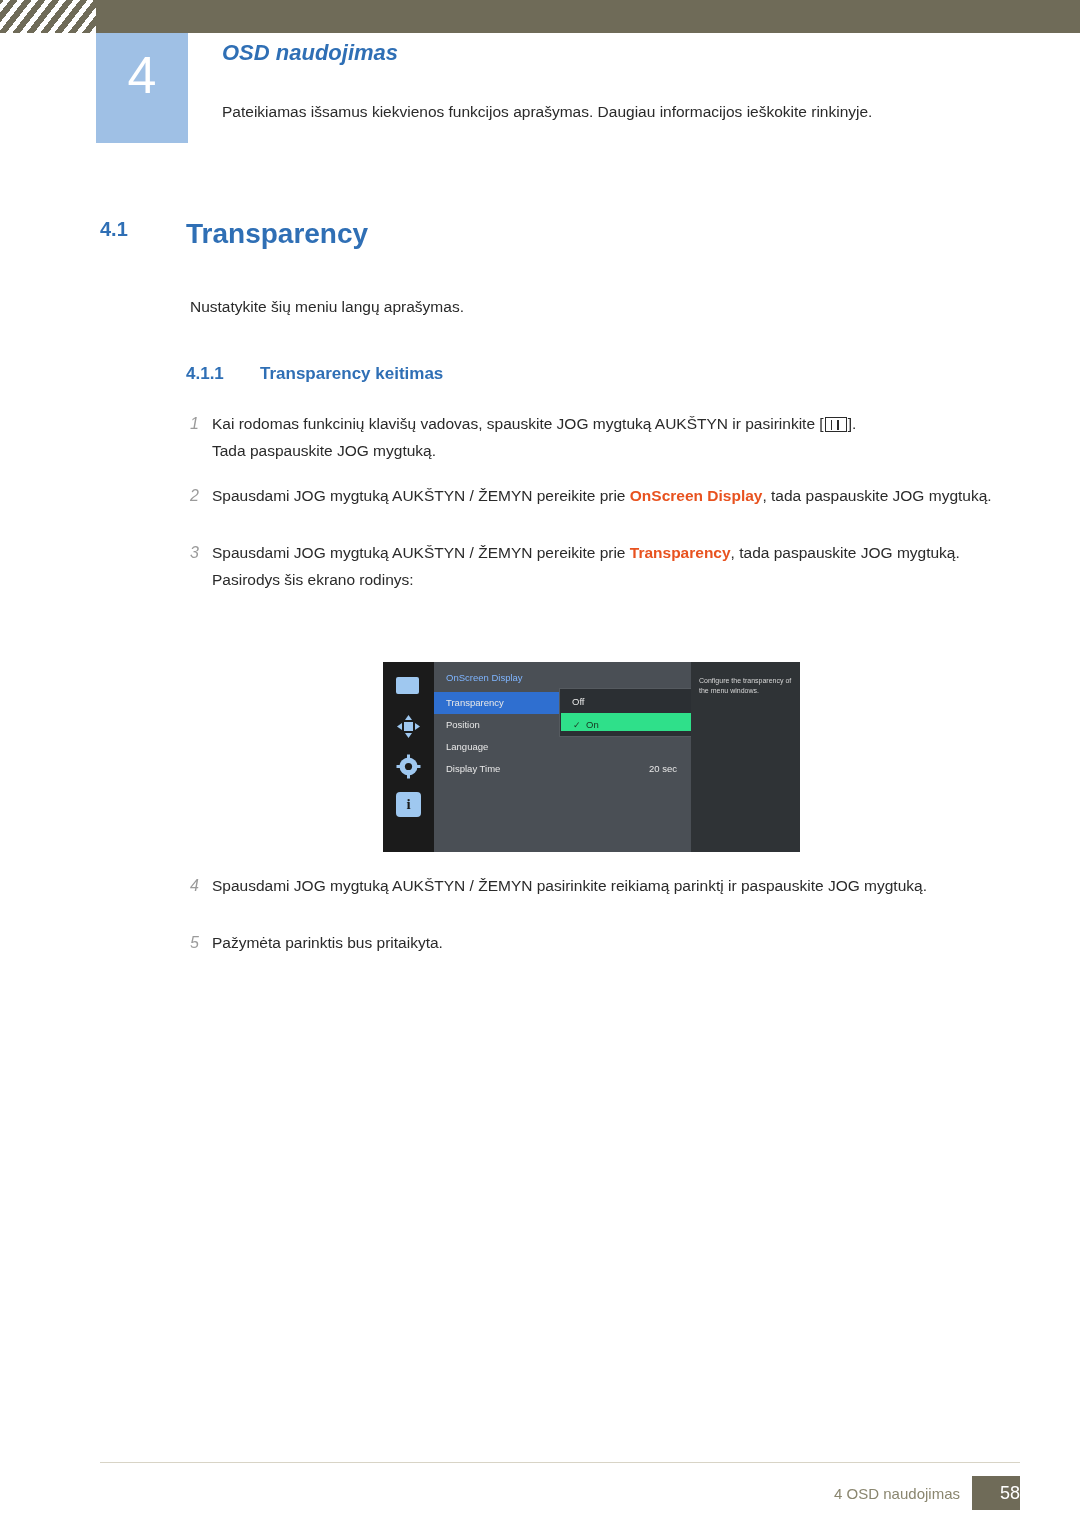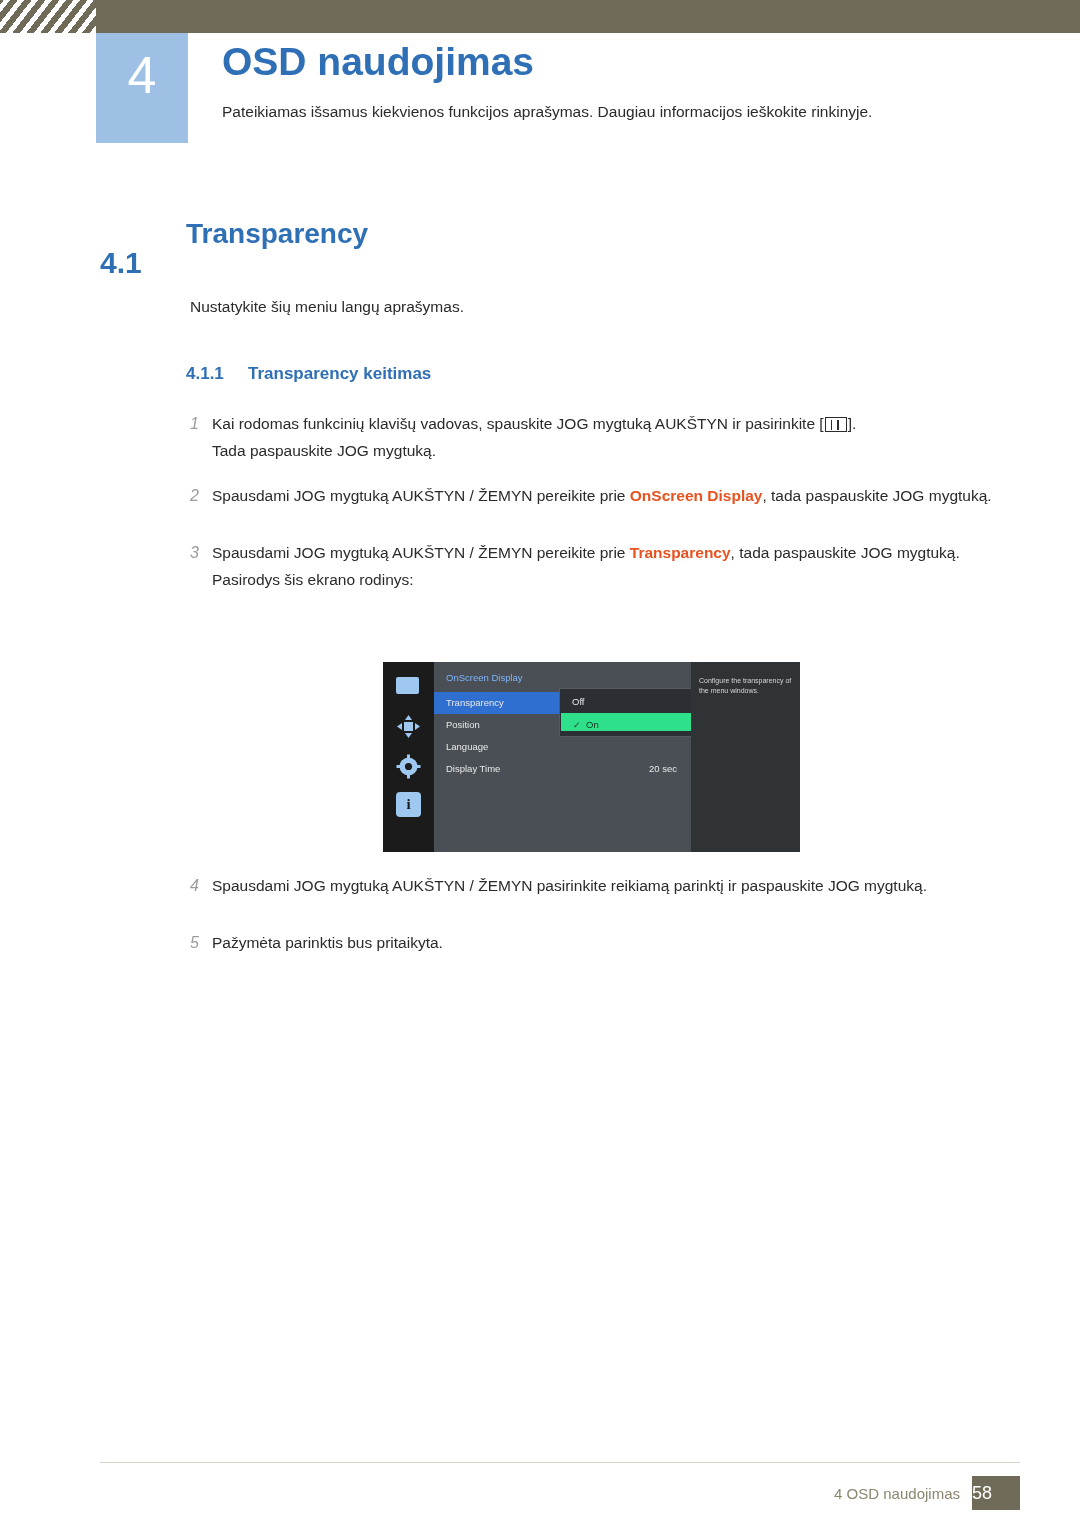--- a/index.html
+++ b/index.html
@@ -50,43 +50,43 @@
     color: #ffffff;
     font-size: 52px;
     line-height: 84px;
     text-align: center;
     font-weight: normal;
   }
   .header-title {
     position: absolute;
     top: 40px;
     left: 222px;
-    font-size: 39px;
+    font-size: 22px;
     color: #2f6fb5;
     font-weight: bold;
     letter-spacing: 0px;
+    font-style: italic;
   }
   .header-sub {
     position: absolute;
     top: 103px;
     left: 222px;
     width: 800px;
     font-size: 15.5px;
     color: #2a2a2a;
   }
 
   
   .sec-num {
     position: absolute;
     top: 218px;
     left: 100px;
-    font-size: 30px;
+    font-size: 20px;
     color: #2f6fb5;
     font-weight: bold;
-    margin-top: 28px;
   }
   .sec-title {
     position: absolute;
     top: 218px;
     left: 186px;
     font-size: 28px;
     color: #2f6fb5;
     font-weight: bold;
   }
   .intro-text {
@@ -102,21 +102,21 @@
     position: absolute;
     top: 364px;
     left: 186px;
     font-size: 17px;
     color: #2f6fb5;
     font-weight: bold;
   }
   .sub-title {
     position: absolute;
     top: 364px;
-    left: 248px;
+    left: 260px;
     font-size: 17px;
     color: #2f6fb5;
     font-weight: bold;
   }
 
   
   .step {
     position: absolute;
     left: 190px;
     width: 830px;
@@ -307,21 +307,21 @@
   }
   .footer-page {
     position: absolute;
     top: 1476px;
     right: 60px;
     width: 48px;
     height: 34px;
     background: #6f6b58;
     color: #ffffff;
     font-size: 18px;
-    text-align: left;
+    text-align: right;
     line-height: 34px;
   }
 </style>
 </head>
 <body>
 
 <div class="header-band">
   <div class="header-hatch"></div>
 </div>
 <div class="chapter-box"></div>

